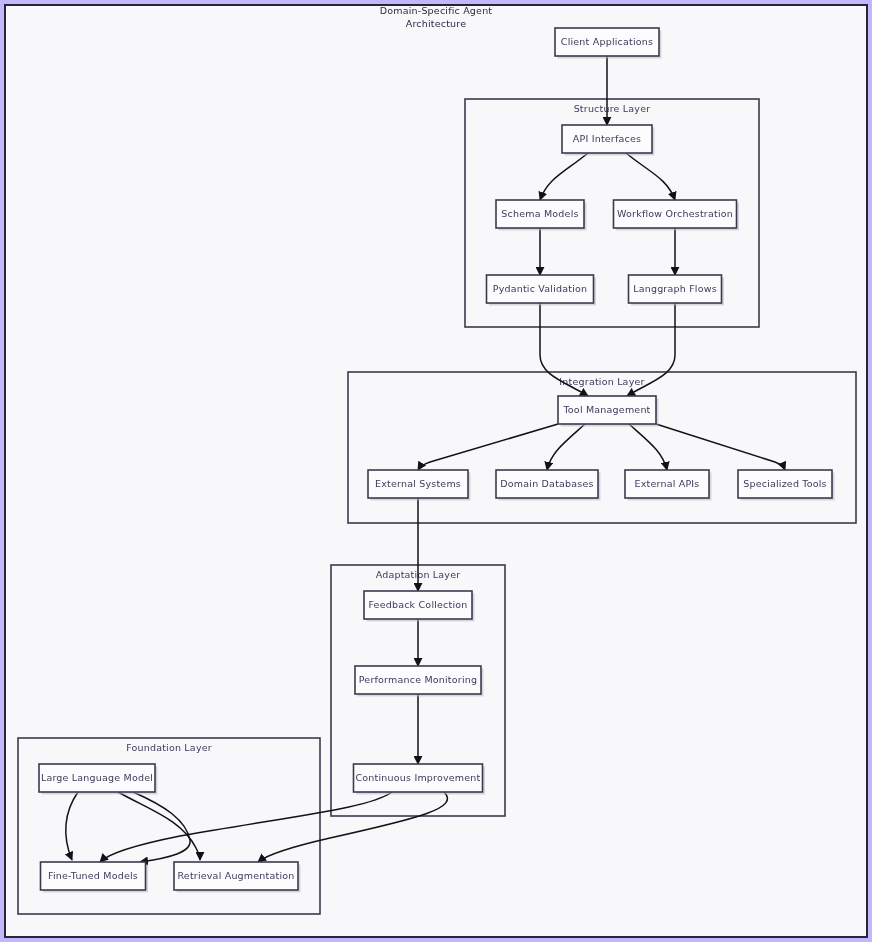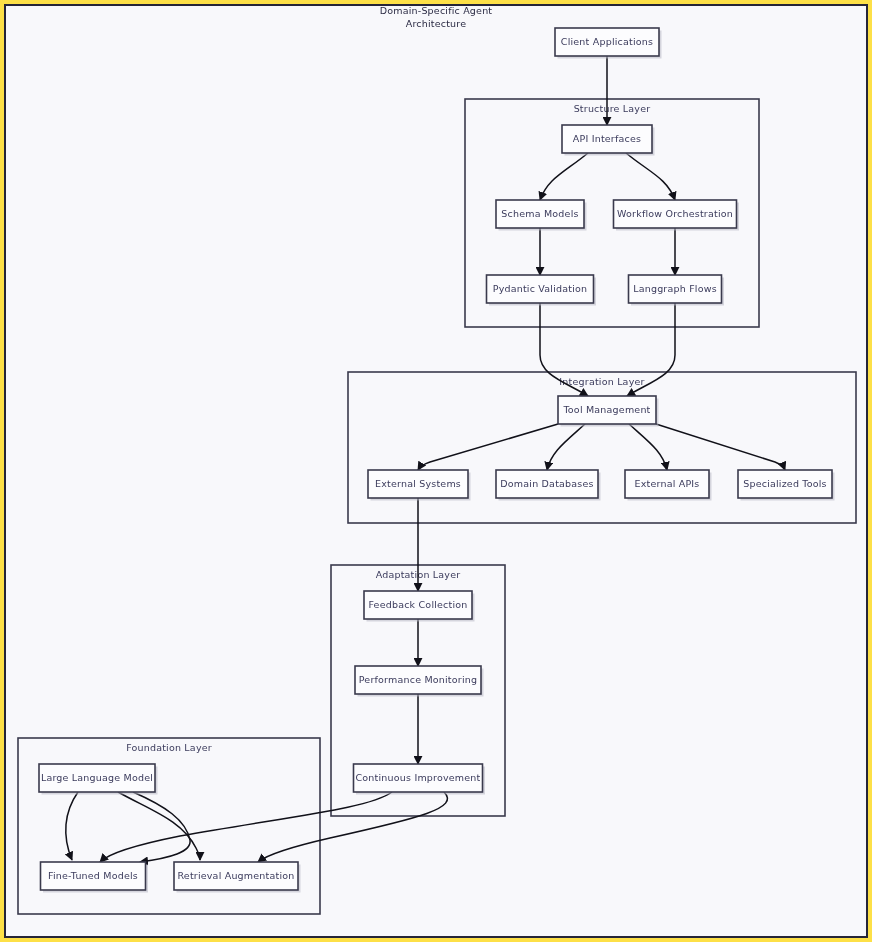--- a/index.html
+++ b/index.html
@@ -4,21 +4,21 @@
 <style>
   html,body{margin:0;padding:0;background:#ffffff;}
   body{
     width:872px;height:942px;
     font-family:"DejaVu Sans","Liberation Sans",sans-serif;
     overflow:hidden;
   }
   #canvas{
     position:relative;
     width:872px;height:942px;
-    background:#fde047;
+    background:#c4b5fd;
     box-sizing:border-box;
   }
   #frame{
     position:absolute;
     left:4px;top:4px;
     width:864px;height:934px;
     border:2px solid #252538;
     background:#f8f8fb;
     box-sizing:border-box;
   }

